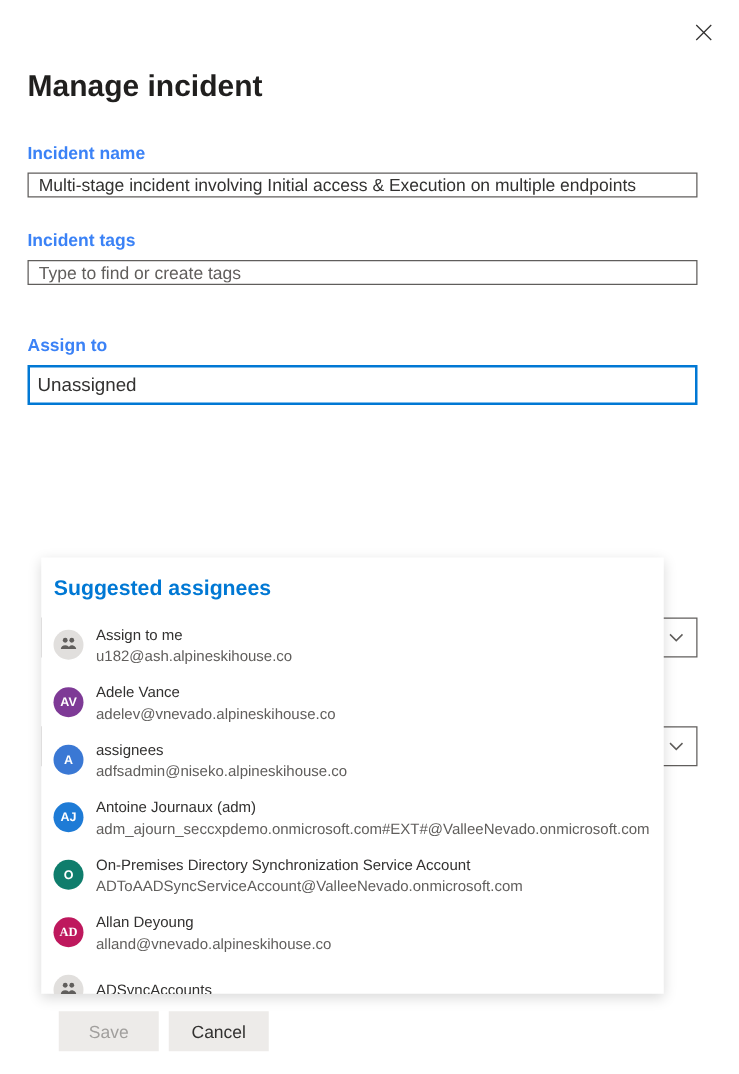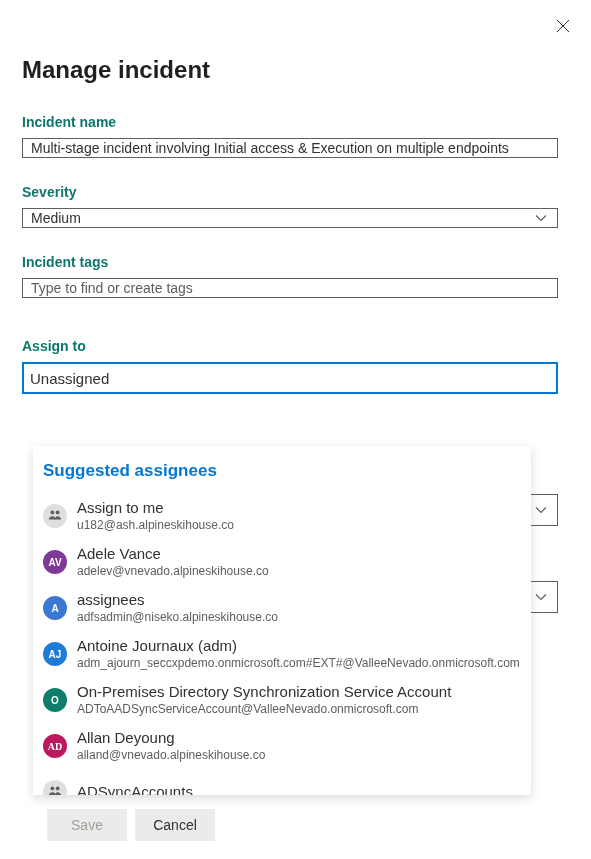--- a/index.html
+++ b/index.html
@@ -19,21 +19,21 @@
       cursor: pointer;
       display: flex;
       align-items: center;
       justify-content: center;
     }
     .close-btn svg { width: 14px; height: 14px; stroke: #323130; stroke-width: 1; }
     .panel { padding: 56px 33px 0 22px; border-radius: 22px; }
     .title { font-size: 24px; font-weight: 700; color: #201f1e; margin-bottom: 30px; }
     .field-group { margin-bottom: 26px; }
     .field-group.assign { margin-top: 40px; margin-bottom: 0; }
-    .field-label { font-size: 14px; font-weight: 600; color: #0f766e; margin-bottom: 8px; display: block; }
+    .field-label { font-size: 14px; font-weight: 600; color: #3b82f6; margin-bottom: 8px; display: block; }
     .text-input, .dropdown, .tags-input {
       width: 100%;
       height: 20px;
       border: 1px solid #605e5c;
       padding: 0 8px;
       font-size: 14px;
       font-family: inherit;
       color: #323130;
       background: #fff;
     }
@@ -102,21 +102,21 @@
       display: flex;
       align-items: center;
       justify-content: center;
       font-size: 10px;
       font-weight: 600;
       color: #fff;
       flex-shrink: 0;
     }
     .avatar.grey { background: #e1dfdd; color: #605e5c; }
     .item-text { flex: 1; min-width: 0; }
-    .item-name { font-size: 15px; color: #323130; line-height: 18px; }
+    .item-name { font-size: 12px; color: #323130; line-height: 18px; }
     .item-email { font-size: 12px; color: #605e5c; line-height: 16px; white-space: nowrap; overflow: hidden; text-overflow: ellipsis; }
     .hidden-dropdown {
       position: absolute;
       width: 525px;
       height: 32px;
       border: 1px solid #605e5c;
       background: #fff;
       display: flex;
       align-items: center;
       justify-content: flex-end;
@@ -155,31 +155,20 @@
 </div>
 
 <div class="panel">
   <h1 class="title">Manage incident</h1>
 
   <div class="field-group">
     <label class="field-label">Incident name</label>
     <input class="text-input" type="text" value="Multi-stage incident involving Initial access &amp; Execution on multiple endpoints" style="">
   </div>
 
-  <div class="field-group">
-    <label class="field-label">Severity</label>
-    <div class="dropdown">
-      <span class="dropdown-value">Medium</span>
-      <span class="chevron-wrap">
-        <svg viewBox="0 0 12 12">
-            <polyline points="1,3.5 6,8.5 11,3.5"></polyline>
-          </svg>
-      </span>
-    </div>
-  </div>
 
   <div class="field-group">
     <label class="field-label">Incident tags</label>
     <input class="tags-input" type="text" placeholder="Type to find or create tags" style="">
   </div>
 
   <div class="field-group assign">
     <label class="field-label">Assign to</label>
     <input class="assign-input" type="text" value="Unassigned" style="">
   </div>

